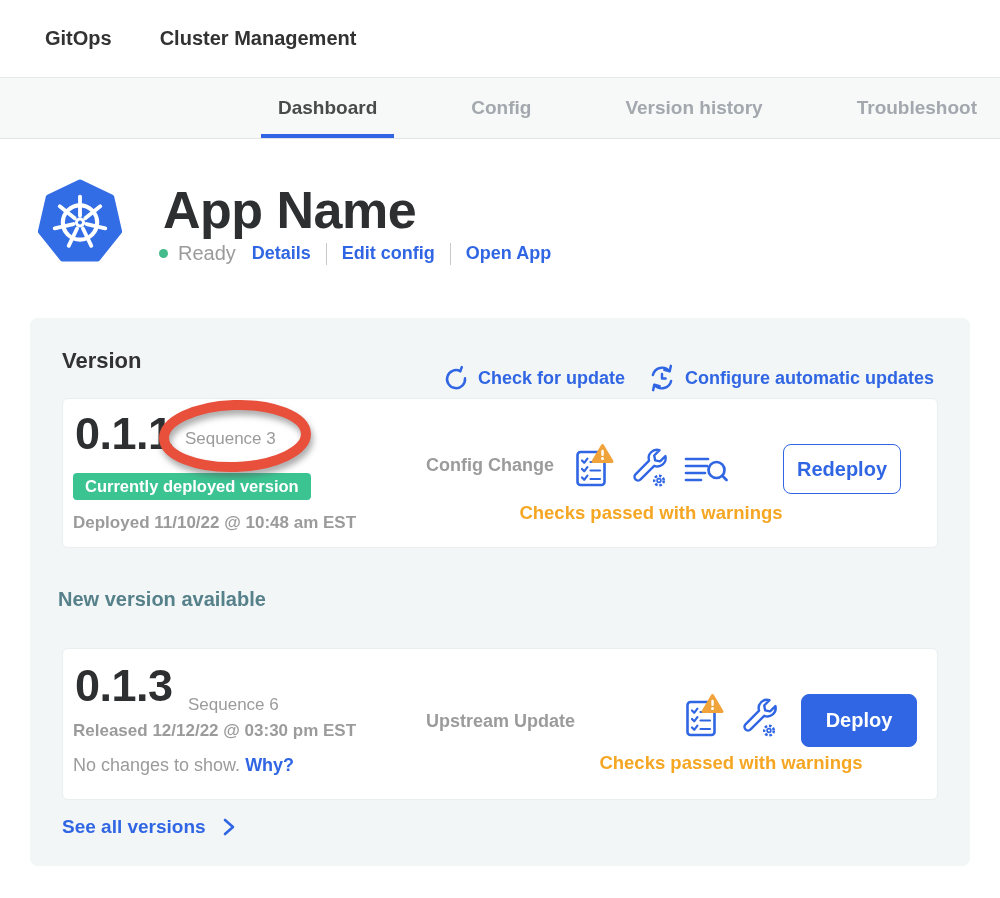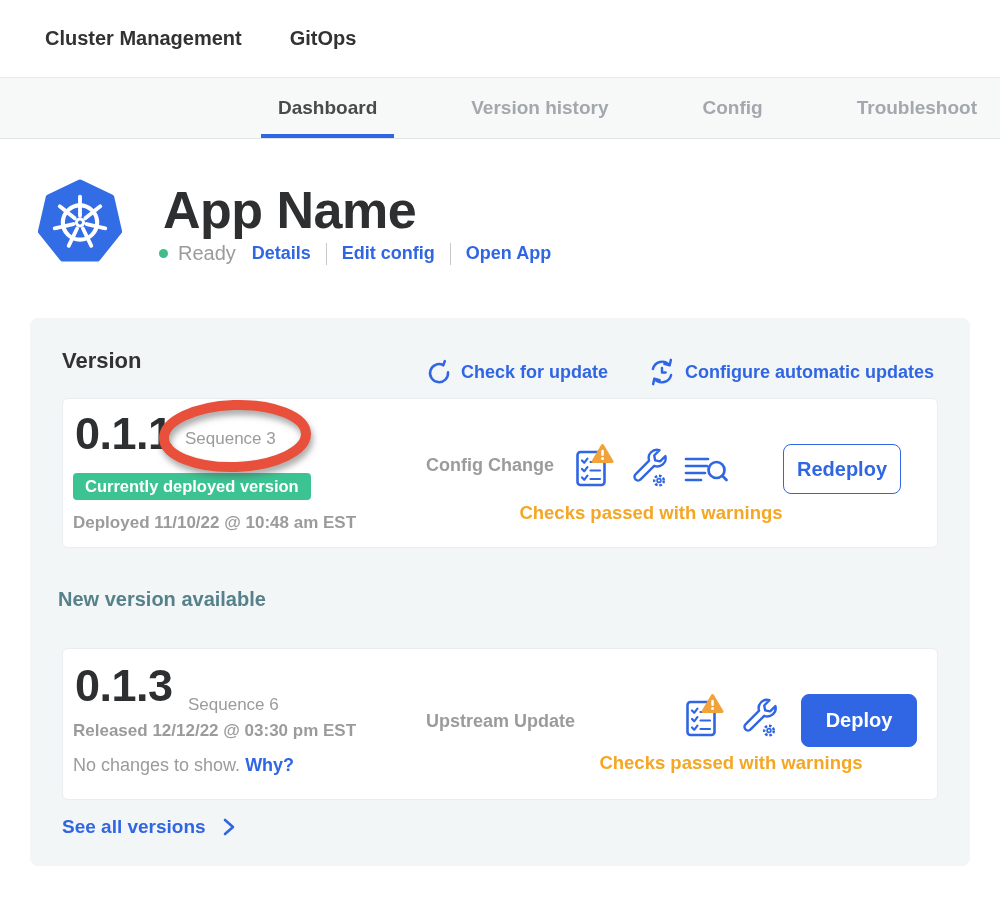--- a/index.html
+++ b/index.html
@@ -21,21 +21,21 @@
   .app-title { position:absolute; left:163px; top:184px; font-size:52px; font-weight:bold; color:#2e2f30; letter-spacing:-0.5px; line-height:1; }
   .status-row { position:absolute; left:159px; top:242px; display:flex; align-items:center; }
   .status-dot { width:9px; height:9px; border-radius:50%; background:#44bb8a; margin-right:10px; }
   .status-text { font-size:20px; color:#9b9b9b; margin-right:16px; }
   .hlink { font-size:18px; font-weight:bold; color:#3066e3; cursor:pointer; }
   .hdivider { width:1px; height:22px; background:#c6cacc; margin:0 15px; }
 
   
   .panel { position:absolute; left:30px; top:318px; width:940px; height:548px; background:#f2f6f7; border-radius:8px; }
   .panel-title { position:absolute; left:32px; top:30px; font-size:22px; font-weight:bold; color:#323232; }
-  .panel-actions { position:absolute; right:36px; top:40px; display:flex; gap:40px; align-items:center; }
+  .panel-actions { position:absolute; right:36px; top:46px; display:flex; gap:23px; align-items:center; }
   .panel-action { display:flex; align-items:center; gap:9px; cursor:pointer; }
   .panel-action span { font-size:18px; font-weight:bold; color:#3066e3; white-space:nowrap; }
 
   .vcard { position:absolute; left:32px; width:876px; background:#ffffff; border:1px solid #e9eef0; border-radius:6px; }
   .vcard1 { top:80px; height:150px; }
   .vcard2 { top:330px; height:152px; }
 
   .big-version { position:absolute; left:12px; font-size:45px; font-weight:bold; color:#2e2f30; line-height:1; letter-spacing:-0.5px; }
   .seq-label { position:absolute; font-size:17px; color:#9b9b9b; }
   .deployed-badge { position:absolute; left:10px; top:74px; background:#3bc492; color:#fff; font-size:16.5px; font-weight:bold; padding:4px 12px; border-radius:4px; white-space:nowrap; }
@@ -58,28 +58,28 @@
   .see-all { position:absolute; left:32px; top:498px; display:flex; align-items:center; gap:17px; cursor:pointer; }
   .see-all span { font-size:19px; font-weight:bold; color:#3066e3; }
 
   .red-ellipse { position:absolute; left:92px; top:-4px; width:160px; height:82px; pointer-events:none; z-index:3;
                  filter:drop-shadow(2px 5px 3px rgba(85,85,85,0.5)); }
 </style>
 </head>
 <body>
 
 <div class="topnav">
+  <div class="topnav-tab">GitOps</div>
   <div class="topnav-tab">Cluster Management</div>
-  <div class="topnav-tab">GitOps</div>
 </div>
 
 <div class="subnav">
   <div class="subnav-tab active">Dashboard</div>
+  <div class="subnav-tab">Config</div>
   <div class="subnav-tab">Version history</div>
-  <div class="subnav-tab">Config</div>
   <div class="subnav-tab">Troubleshoot</div>
 </div>
 
 <svg class="k8s-logo" viewBox="0 0 100 104">
   <polygon points="50,4 87.5,22.1 96.8,62.7 70.8,95.2 29.2,95.2 3.2,62.7 12.5,22.1" fill="#326de6" stroke="#326de6" stroke-width="7" stroke-linejoin="round"></polygon>
   <circle cx="50" cy="52" r="20.5" fill="none" stroke="#ffffff" stroke-width="5"></circle>
   <g stroke="#ffffff" stroke-width="4.6" stroke-linecap="round">
     <line x1="50" y1="44" x2="50" y2="21"></line>
     <line x1="56.3" y1="47.0" x2="74.2" y2="32.7"></line>
     <line x1="57.8" y1="53.8" x2="80.2" y2="58.9"></line>

